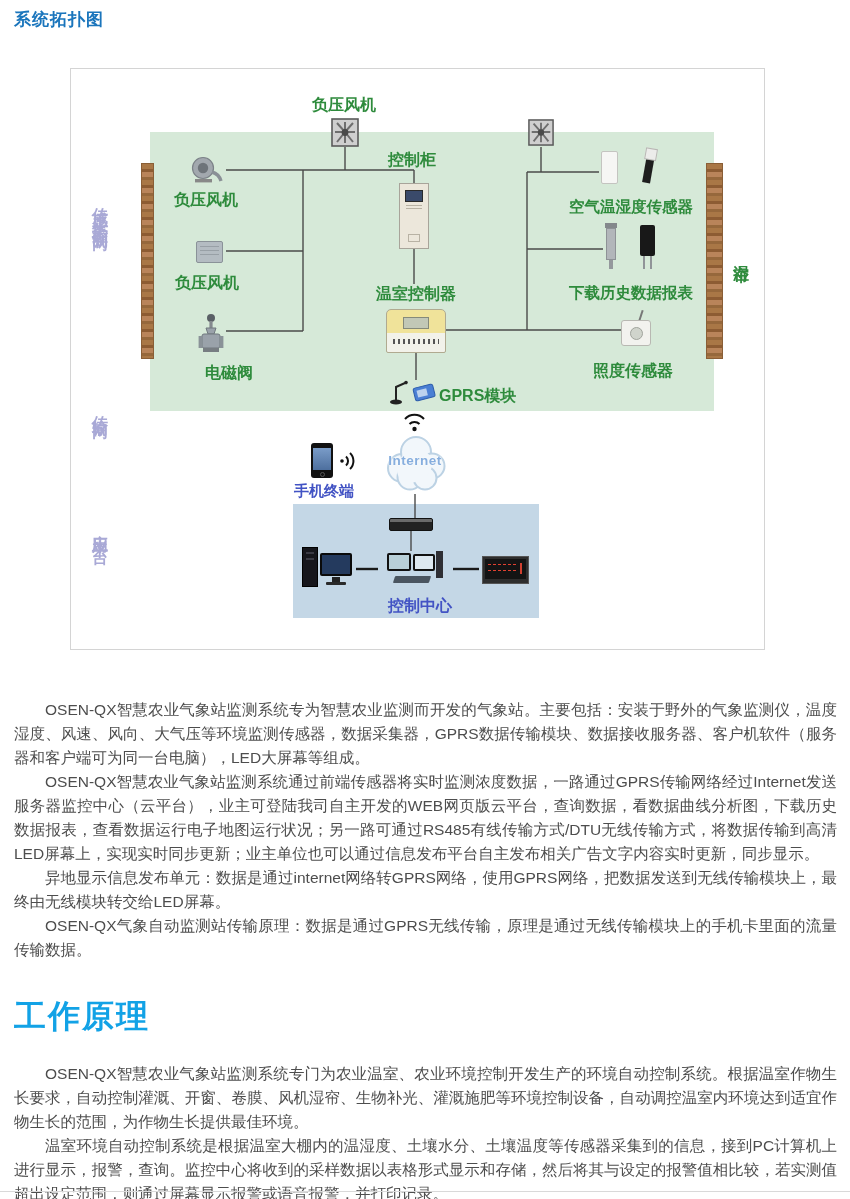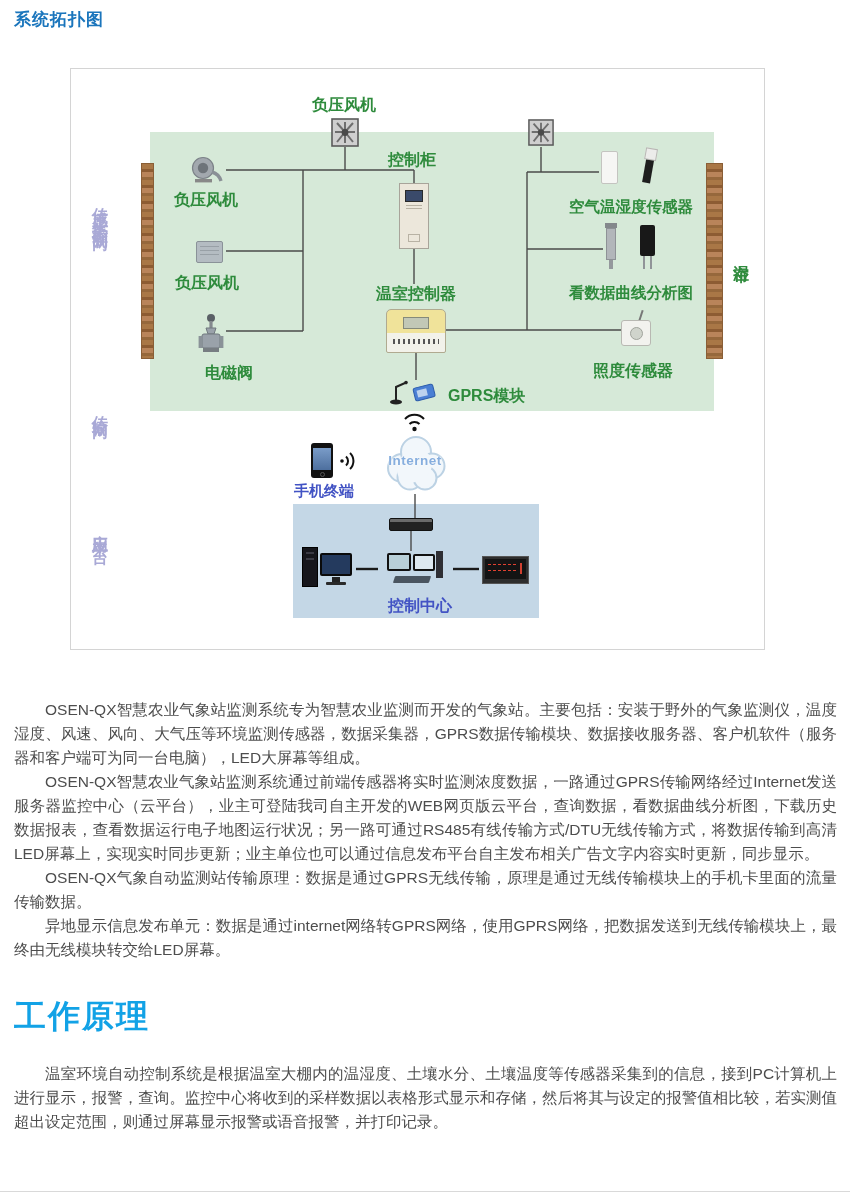--- a/index.html
+++ b/index.html
@@ -244,21 +244,21 @@
       <div class="bodyp"></div>
       <div class="tip"></div>
   </div>
   <div class="abs probe-black">
     <div class="bodyp"></div>
       <div class="legs">
         <i></i>
         <i></i>
       </div>
   </div>
-  <div class="abs g-label small" style="left:498px;top:214px">看数据曲线分析图</div>
+  <div class="abs g-label small" style="left:498px;top:214px">下载历史数据报表</div>
 
   <div class="abs light-sensor">
     <div class="ant"></div>
       <div class="bodyl"></div>
       <div class="eye"></div>
   </div>
   <div class="abs g-label" style="left:522px;top:292px">照度传感器</div>
 
   <div class="abs g-label v-label" style="left:659px;top:183px">湿帘</div>
 
@@ -266,21 +266,21 @@
     <ellipse cx="7" cy="22" rx="6" ry="2.4" fill="#222"></ellipse>
     <path d="M7 22 V7 L16 3" stroke="#222" stroke-width="2" fill="none"></path>
     <circle cx="17" cy="2.6" r="1.8" fill="#222"></circle>
   </svg>
   <svg class="abs" style="left:340px;top:313px" width="26" height="20" viewBox="0 0 26 20">
     <g transform="rotate(-14 13 10)">
       <rect x="3" y="4" width="20" height="13" rx="2" fill="#4a7fd4" stroke="#2c5cab" stroke-width="1"></rect>
       <rect x="6" y="7" width="10" height="7" fill="#bcd2ee"></rect>
     </g>
   </svg>
-  <div class="abs g-label" style="left:377px;top:317px">GPRS模块</div>
+  <div class="abs g-label" style="left:368px;top:317px">GPRS模块</div>
 
   <svg class="abs" style="left:330px;top:343px" width="27" height="21" viewBox="0 0 27 21">
     <circle cx="13.5" cy="17" r="2.2" fill="#111"></circle>
     <path d="M8.5 12 a7 7 0 0 1 10 0" stroke="#111" stroke-width="2" fill="none"></path>
     <path d="M4 7 a13 13 0 0 1 19 0" stroke="#111" stroke-width="2" fill="none"></path>
   </svg>
 
   <svg class="abs" style="left:309px;top:363px" width="70" height="62" viewBox="0 0 70 62">
     <g fill="#f2f7fb" stroke="#bcd2e4" stroke-width="2">
       <circle cx="22" cy="36" r="14"></circle>
@@ -335,19 +335,20 @@
         <i></i>
         <b></b>
       </div>
   </div>
   <div class="abs b-label" style="left:317px;top:527px;font-size:16px">控制中心</div>
 </div>
 
 <div class="content">
   <p>OSEN-QX智慧农业气象站监测系统专为智慧农业监测而开发的气象站。主要包括：安装于野外的气象监测仪，温度湿度、风速、风向、大气压等环境监测传感器，数据采集器，GPRS数据传输模块、数据接收服务器、客户机软件（服务器和客户端可为同一台电脑），LED大屏幕等组成。</p>
   <p>OSEN-QX智慧农业气象站监测系统通过前端传感器将实时监测浓度数据，一路通过GPRS传输网络经过Internet发送服务器监控中心（云平台），业主可登陆我司自主开发的WEB网页版云平台，查询数据，看数据曲线分析图，下载历史数据报表，查看数据运行电子地图运行状况；另一路可通过RS485有线传输方式/DTU无线传输方式，将数据传输到高清LED屏幕上，实现实时同步更新；业主单位也可以通过信息发布平台自主发布相关广告文字内容实时更新，同步显示。</p>
+  <p>异地显示信息发布单元：数据是通过internet网络转GPRS网络，使用GPRS网络，把数据发送到无线传输模块上，最终由无线模块转交给LED屏幕。</p>
   <p>OSEN-QX气象自动监测站传输原理：数据是通过GPRS无线传输，原理是通过无线传输模块上的手机卡里面的流量传输数据。</p>
-  <p>异地显示信息发布单元：数据是通过internet网络转GPRS网络，使用GPRS网络，把数据发送到无线传输模块上，最终由无线模块转交给LED屏幕。</p>
   <h1 class="principle-title">工作原理</h1>
+  <p>OSEN-QX智慧农业气象站监测系统专门为农业温室、农业环境控制开发生产的环境自动控制系统。根据温室作物生长要求，自动控制灌溉、开窗、卷膜、风机湿帘、生物补光、灌溉施肥等环境控制设备，自动调控温室内环境达到适宜作物生长的范围，为作物生长提供最佳环境。</p>
   <p>温室环境自动控制系统是根据温室大棚内的温湿度、土壤水分、土壤温度等传感器采集到的信息，接到PC计算机上进行显示，报警，查询。监控中心将收到的采样数据以表格形式显示和存储，然后将其与设定的报警值相比较，若实测值超出设定范围，则通过屏幕显示报警或语音报警，并打印记录。</p>
 </div>
 
 <div class="bottom-divider"></div>
 
 </body></html>

